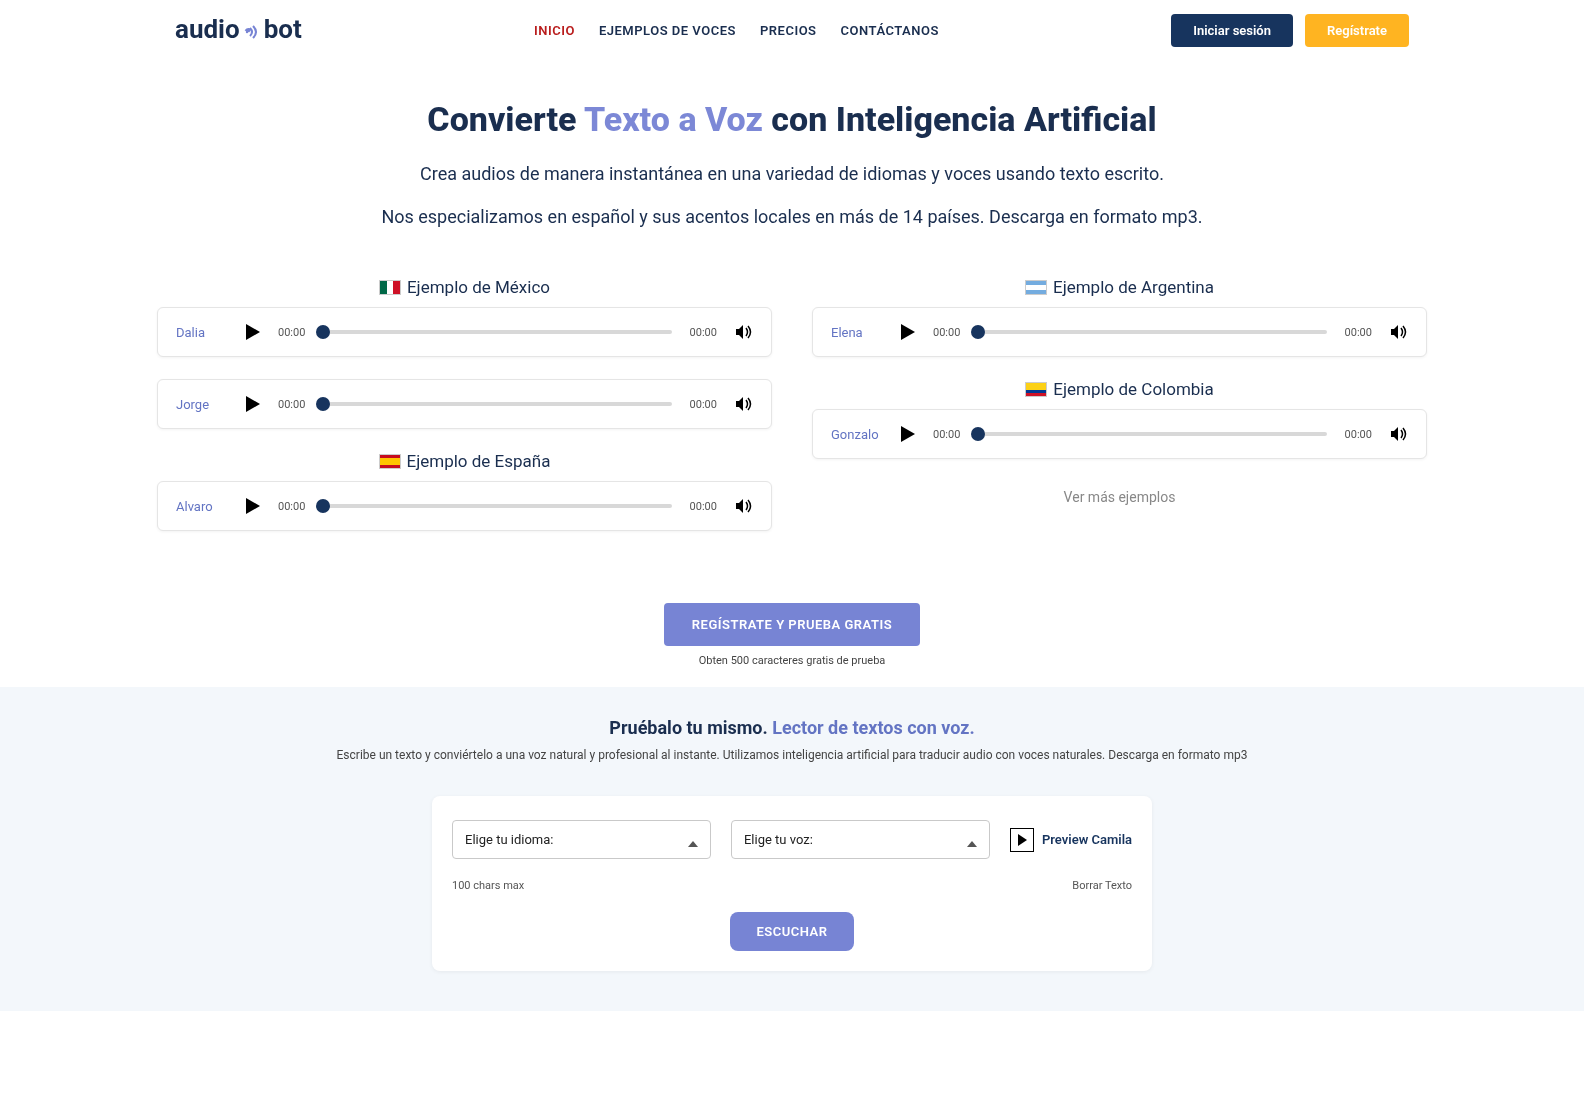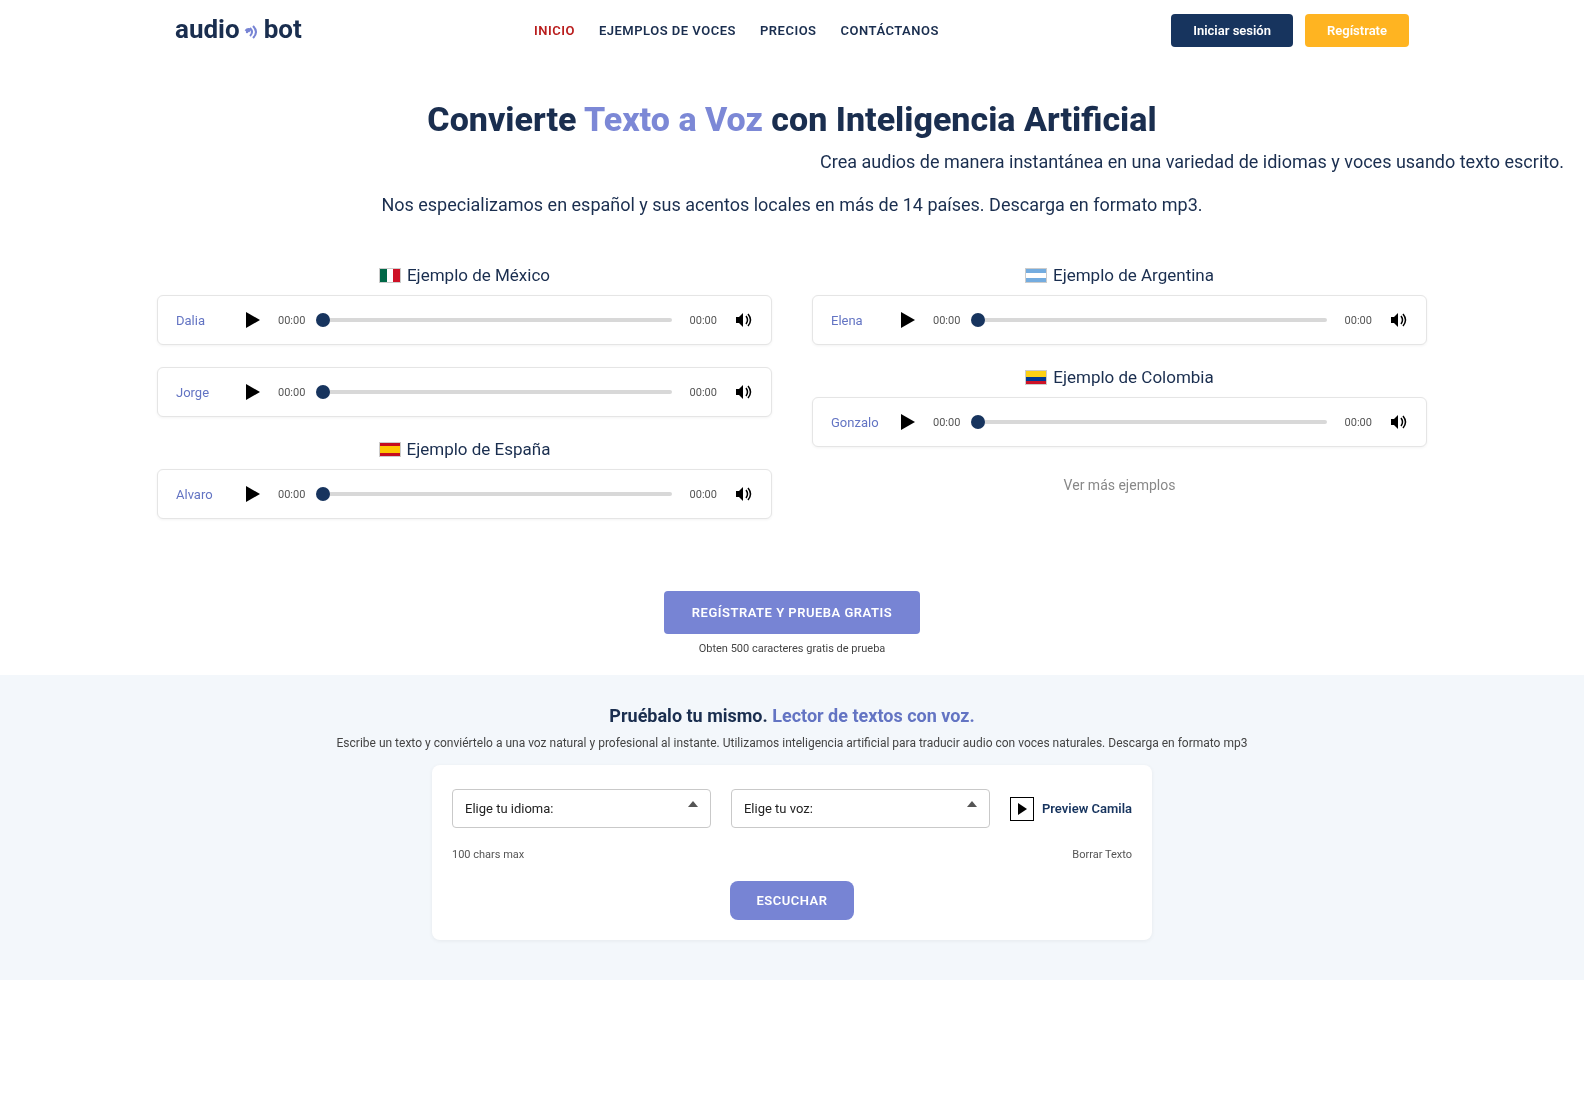--- a/index.html
+++ b/index.html
@@ -11,23 +11,23 @@
 .logo .logo-bot { color:#1a2e4f; }
 .nav { display:flex; gap:24px; }
 .nav a { text-decoration:none; color:#1a2e4f; font-size:13px; font-weight:600; letter-spacing:.5px; }
 .nav a.active { color:#b91c1c; }
 .header-buttons { display:flex; gap:12px; }
 .btn { border:none; padding:9px 22px; border-radius:4px; font-size:13px; font-weight:600; cursor:pointer; }
 .btn-dark { background:#17345e; color:#fff; }
 .btn-orange { background:#ffb421; color:#fff; }
 
 .hero { text-align:center; padding:38px 20px 10px; }
-.hero h1 { font-size:34px; font-weight:800; color:#1a2e4f; margin-bottom:12px; }
+.hero h1 { font-size:34px; font-weight:800; color:#1a2e4f; margin-bottom:24px; }
 .hero h1 .highlight { color:#7c88d6; }
-.hero .sub1 { font-size:18px; color:#1a2e4f; margin-bottom:22px;text-align:right; }
+.hero .sub1 { font-size:18px; color:#1a2e4f; margin-bottom:22px; }
 .hero .sub2 { font-size:18px; color:#1a2e4f; }
 
 .examples { display:flex; gap:40px; padding:40px 30px 20px; max-width:1330px; margin:0 auto; }
 .col { flex:1; }
 .example-title { text-align:center; font-size:17px; color:#1a2e4f; margin-bottom:10px; display:flex; align-items:center; justify-content:center; gap:6px; }
 .flag { width:22px; height:15px; display:inline-block; border:1px solid #ccc; }
 .flag.mx { background:linear-gradient(to right, #006847 0 33.33%, #fff 33.33% 66.66%, #ce1126 66.66% 100%); }
 .flag.es { background:linear-gradient(to bottom, #c60b1e 0 25%, #ffc400 25% 75%, #c60b1e 75% 100%); }
 .flag.ar { background:linear-gradient(to bottom, #74acdf 0 33.33%, #fff 33.33% 66.66%, #74acdf 66.66% 100%); }
 .flag.co { background:linear-gradient(to bottom, #fcd116 0 50%, #003893 50% 75%, #ce1126 75% 100%); }
@@ -42,25 +42,25 @@
 .col-right .example-title:first-child { }
 .more-link { text-align:center; font-size:14px; color:#888; margin-top:30px; cursor:pointer; }
 
 .cta-wrap { text-align:center; padding:30px 0 20px; }
 .btn-cta { background:#7784d4; color:#fff; font-size:13px; font-weight:600; padding:14px 28px; border-radius:4px; border:none; letter-spacing:.5px; cursor:pointer; }
 .cta-sub { font-size:11px; color:#444; margin-top:8px; }
 
 .try-section { background:#f3f7fb; padding:30px 0 40px; }
 .try-title { text-align:center; font-size:18px; font-weight:700; color:#1a2e4f; margin-bottom:10px; }
 .try-title .hl { color:#6374c3; }
-.try-sub { text-align:center; font-size:12px; color:#444; margin-bottom:15px; padding:0 20px; }
+.try-sub { text-align:center; font-size:12px; color:#444; margin-bottom:34px; padding:0 20px; }
 
 .try-box { background:#fff; max-width:720px; margin:0 auto; border-radius:8px; padding:24px 20px 20px; box-shadow:0 1px 4px rgba(0,0,0,0.06); }
 .try-row1 { display:flex; gap:20px; align-items:center; margin-bottom:20px; }
-.select-box { flex:1; border:1px solid #c9c9c9; border-radius:4px; padding:11px 12px; display:flex; justify-content:space-between; align-items:flex-start; font-size:13px; color:#222; cursor:pointer; position:relative; }
+.select-box { flex:1; border:1px solid #c9c9c9; border-radius:4px; padding:11px 12px; display:flex; justify-content:space-between; align-items:flex-end; font-size:13px; color:#222; cursor:pointer; position:relative; }
 .select-box .chev { width:0; height:0; border-left:5px solid transparent; border-right:5px solid transparent; border-bottom:6px solid #555; }
 .preview-wrap { display:flex; align-items:center; gap:8px; }
 .preview-btn { width:24px; height:24px; border:1.5px solid #000; display:flex; align-items:center; justify-content:center; cursor:pointer; }
 .preview-btn .tri { width:0; height:0; border-left:9px solid #000; border-top:6px solid transparent; border-bottom:6px solid transparent; margin-left:2px; }
 .preview-label { font-size:13px; font-weight:600; color:#17345e; }
 
 .textarea-wrap { position:relative; border:1px solid #c9c9c9; border-radius:4px; padding:12px; margin-bottom:8px; }
 .textarea-wrap .legend { position:absolute; top:-8px; left:12px; background:#fff; padding:0 6px; font-size:10px; color:#666; }
 .textarea-wrap textarea { width:100%; height:118px; border:none; resize:vertical; font-size:13px; color:#757575; outline:none; font-family:inherit; }
 

